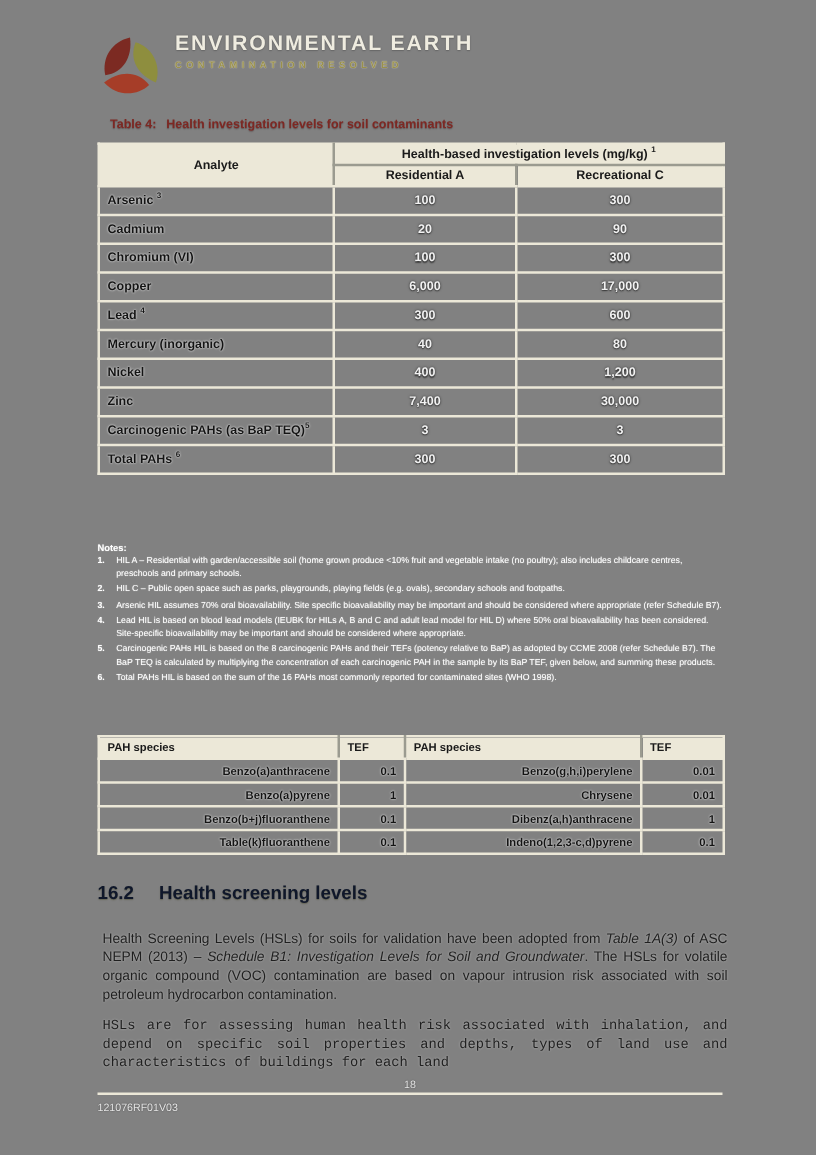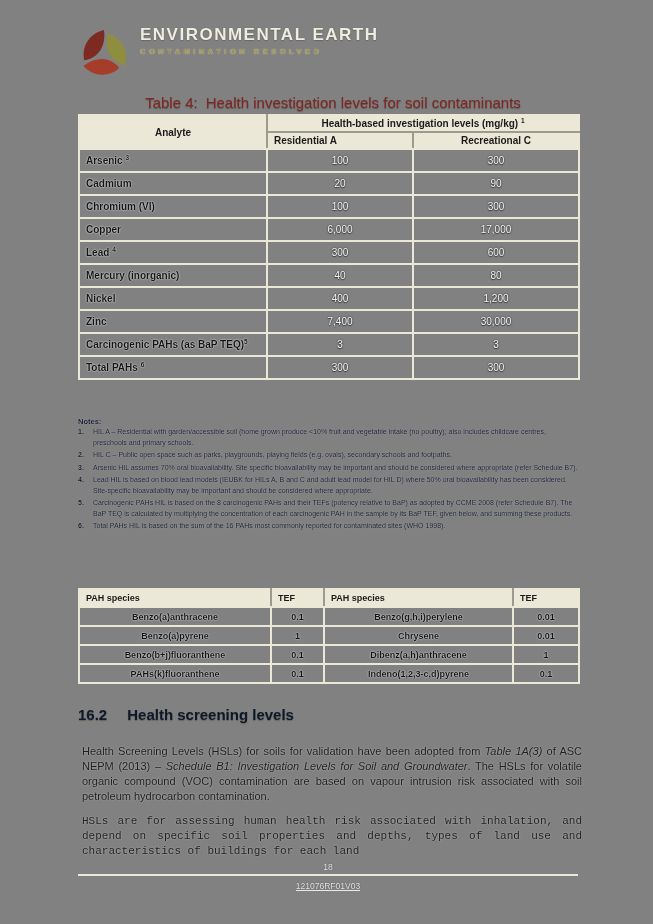--- a/index.html
+++ b/index.html
@@ -19,61 +19,60 @@
     color:#efece0; text-shadow:0 0 1px #5e5e5e, 0 1px 1px #6a6a6a;
   }
   .logo-tagline {
     margin-top:3px; font-weight:bold; font-size:7.5px; letter-spacing:3.5px;
     color:#9a914b; text-shadow:0 0 1px #f0ead8;
   }
 
   
   .caption {
     position:absolute; left:88px; top:94px; width:490px;
-    font-weight:normal; font-size:15px; color:#7d2823;
+    font-weight:bold; font-size:10px; color:#7d2823;
     text-shadow:0 1px 1px rgba(40,0,0,0.35);
-    text-align:center;
   }
   .caption .cap-label { margin-right:8px; }
 
   
   table { border-collapse:collapse; table-layout:fixed; }
   td, th { border:2px solid #ece8d8; overflow:hidden; white-space:nowrap; }
   th { background:#ece8d8; color:#1a1a1a; }
   th.sep-r { border-right-color:#9b9b90; }
   th.sep-b { border-bottom-color:#9b9b90; }
 
   
   .t4 { position:absolute; left:78px; top:114px; width:500px; }
   .t4 th { font-size:10px; font-weight:bold; padding:2px 6px; }
   .t4 td { height:21px; padding:0 6px; font-size:10px; background:transparent; }
   .t4 .analyte {
     font-weight:bold; color:#141414; text-align:left;
     text-shadow:0 0 2px rgba(255,255,255,0.75), 0 0 1px rgba(255,255,255,0.6);
   }
   .t4 .val {
-    text-align:center; color:#f2f2f2; font-weight:normal;
+    text-align:center; color:#f2f2f2; font-weight:bold;
     text-shadow:0 0 2px rgba(0,0,0,0.65), 0 1px 1px rgba(0,0,0,0.45);
   }
   sup { font-size:6.5px; vertical-align:super; line-height:0; }
 
   
-  .notes { position:absolute; left:78px; top:417px; width:500px; color:#0f172a; }
+  .notes { position:absolute; left:78px; top:434px; width:500px; color:#ffffff; }
   .notes-title { font-size:7.5px; font-weight:bold; margin-bottom:1px;
                  text-shadow:0 0 1px rgba(255,255,255,0.55); }
   .note-item { display:flex; font-size:7px; line-height:1.5; margin-bottom:2px;
                text-shadow:0 0 1px rgba(255,255,255,0.55); }
   .note-num { width:15px; flex:0 0 15px; font-weight:bold; }
   .note-text { flex:1; white-space:normal; }
 
   
   .pah { position:absolute; left:78px; top:588px; width:500px; }
   .pah th { font-size:9px; font-weight:bold; text-align:left; padding:3px 6px; }
   .pah td { height:17px; padding:0 6px; font-size:9px; background:transparent;
-            color:#141414; font-weight:bold; text-align:center;
+            color:#141414; font-weight:bold; text-align:right;
             text-shadow:0 0 2px rgba(255,255,255,0.7), 0 0 1px rgba(255,255,255,0.6); }
 
   
   .section-heading {
     position:absolute; left:78px; top:706px; margin:0;
     font-size:15px; font-weight:bold; color:#0f172a;
     text-shadow:0 1px 1px rgba(60,60,20,0.4);
   }
   .section-heading .sec-num { margin-right:20px; }
   .body-para {
@@ -86,22 +85,22 @@
   .ital { font-style:italic; }
 
   
   .footer-rule { position:absolute; left:78px; top:874px; width:500px;
                  border-top:2px solid #ece8d8; }
   .footer-page {
     position:absolute; left:78px; top:862px; width:500px; text-align:center;
     font-size:8.5px; color:#e9e9e9; text-shadow:0 0 1px rgba(0,0,0,0.6);
   }
   .footer-code {
-    position:absolute; left:78px; top:881px; width:500px; text-align:center;
-    font-size:8.5px; color:#e9e9e9; text-shadow:0 0 1px rgba(0,0,0,0.6);text-decoration:underline;
+    position:absolute; left:78px; top:881px; width:500px; text-align:left;
+    font-size:8.5px; color:#e9e9e9; text-shadow:0 0 1px rgba(0,0,0,0.6);
   }
 </style>
 </head>
 <body>
 
 <div class="page">
 
   <div class="logo">
     <svg class="logo-mark" viewBox="0 0 100 100" aria-hidden="true">
       <g>
@@ -125,21 +124,21 @@
         <col style="width:188px">
         <col style="width:146px">
         <col style="width:166px">
       </colgroup>
     <thead>
       <tr>
         <th rowspan="2" class="sep-r"><span>Analyte</span></th>
         <th colspan="2" class="sep-b" style="text-align:center"><span>Health-based investigation levels (mg/kg)</span> <sup>1</sup></th>
       </tr>
       <tr>
-        <th class="sep-r" style="text-align:left">Residential A</th>
+        <th class="sep-r" style="text-align:center">Residential A</th>
         <th style="text-align:center">Recreational C</th>
       </tr>
     </thead>
     <tbody>
       <tr>
         <td class="analyte"><span>Arsenic</span> <sup>3</sup></td>
         <td class="val">100</td>
         <td class="val">300</td>
       </tr>
       <tr>
@@ -246,21 +245,21 @@
         <td>Chrysene</td>
         <td>0.01</td>
       </tr>
       <tr>
         <td>Benzo(b+j)fluoranthene</td>
         <td>0.1</td>
         <td>Dibenz(a,h)anthracene</td>
         <td>1</td>
       </tr>
       <tr>
-        <td>PAHs(k)fluoranthene</td>
+        <td>Table(k)fluoranthene</td>
         <td>0.1</td>
         <td>Indeno(1,2,3-c,d)pyrene</td>
         <td>0.1</td>
       </tr>
     </tbody>
   </table>
 
   <h2 class="section-heading">
     <span class="sec-num">16.2</span><span>Health screening levels</span>
   </h2>

